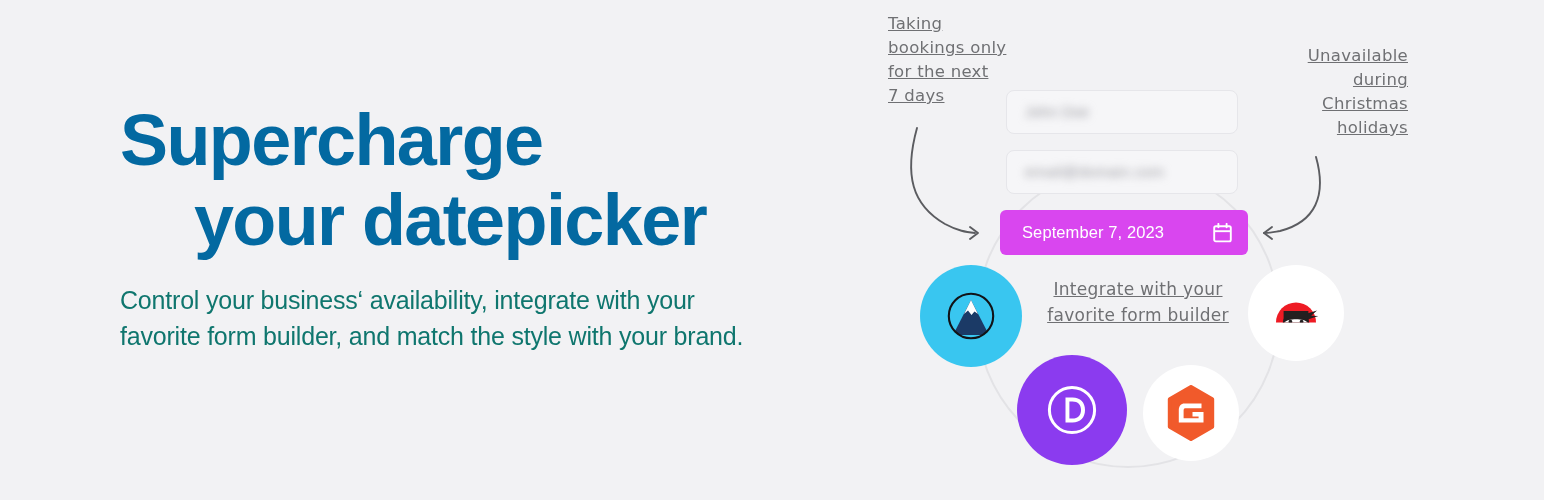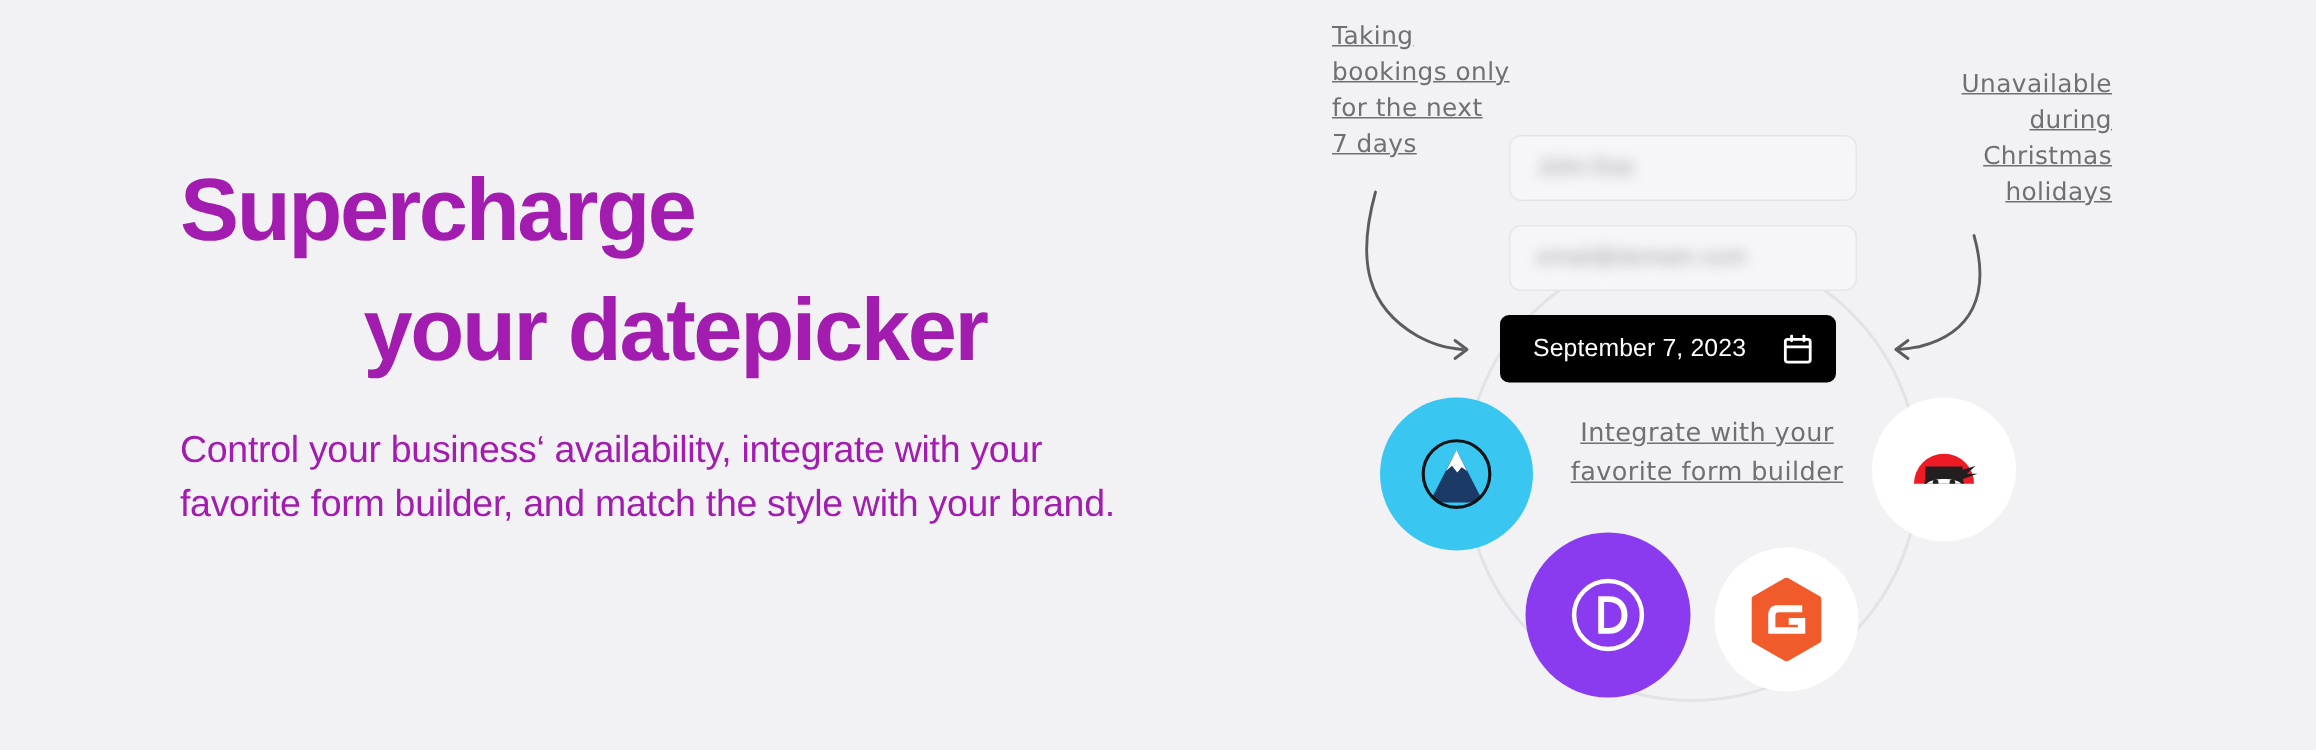--- a/index.html
+++ b/index.html
@@ -23,33 +23,33 @@
 
   
   .copy {
     position: absolute;
     left: 120px;
     top: 100px;
     width: 660px;
   }
   .headline {
     margin: 0;
-    font-size: 59px;
+    font-size: 72px;
     line-height: 80px;
     font-weight: bold;
     letter-spacing: -1.6px;
-    color: #a21caf;
+    color: #0369a1;
     font-family: "Liberation Sans", sans-serif;
   }
   .headline .l2 { display: block; text-align: center; }
   .subcopy {
     margin: 22px 0 0 0;
     font-size: 25px;
     line-height: 36px;
-    color: #a21caf;
+    color: #0f766e;
     letter-spacing: -0.2px;
     max-width: 625px;
   }
 
   
   .visual {
     position: absolute;
     left: 860px;
     top: 0;
     width: 684px;
@@ -104,23 +104,23 @@
     color: #9a9aa0;
     filter: blur(4.2px);
     user-select: none;
   }
   .blur-text.wide { letter-spacing: 0.4px; }
 
   .date-field {
     position: absolute;
     left: 140px;
     top: 210px;
-    width: 224px;
+    width: 248px;
     height: 45px;
-    background: #000000;
+    background: #d946ef;
     border-radius: 6px;
     box-sizing: border-box;
     display: flex;
     align-items: center;
     justify-content: space-between;
     padding: 0 16px 0 22px;
   }
   .date-text {
     color: #ffffff;
     font-size: 16.5px;

